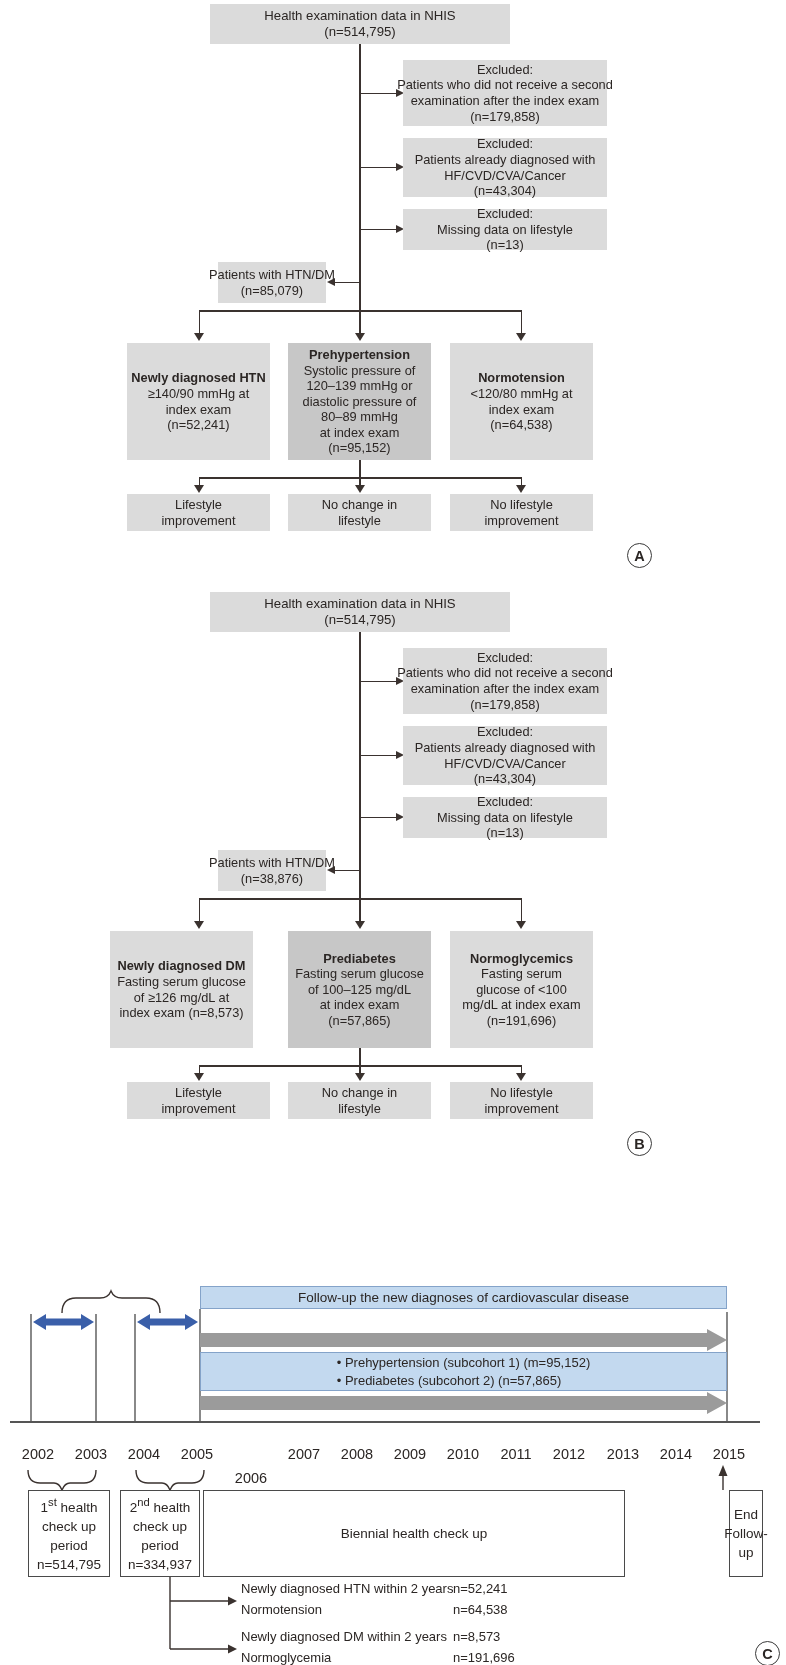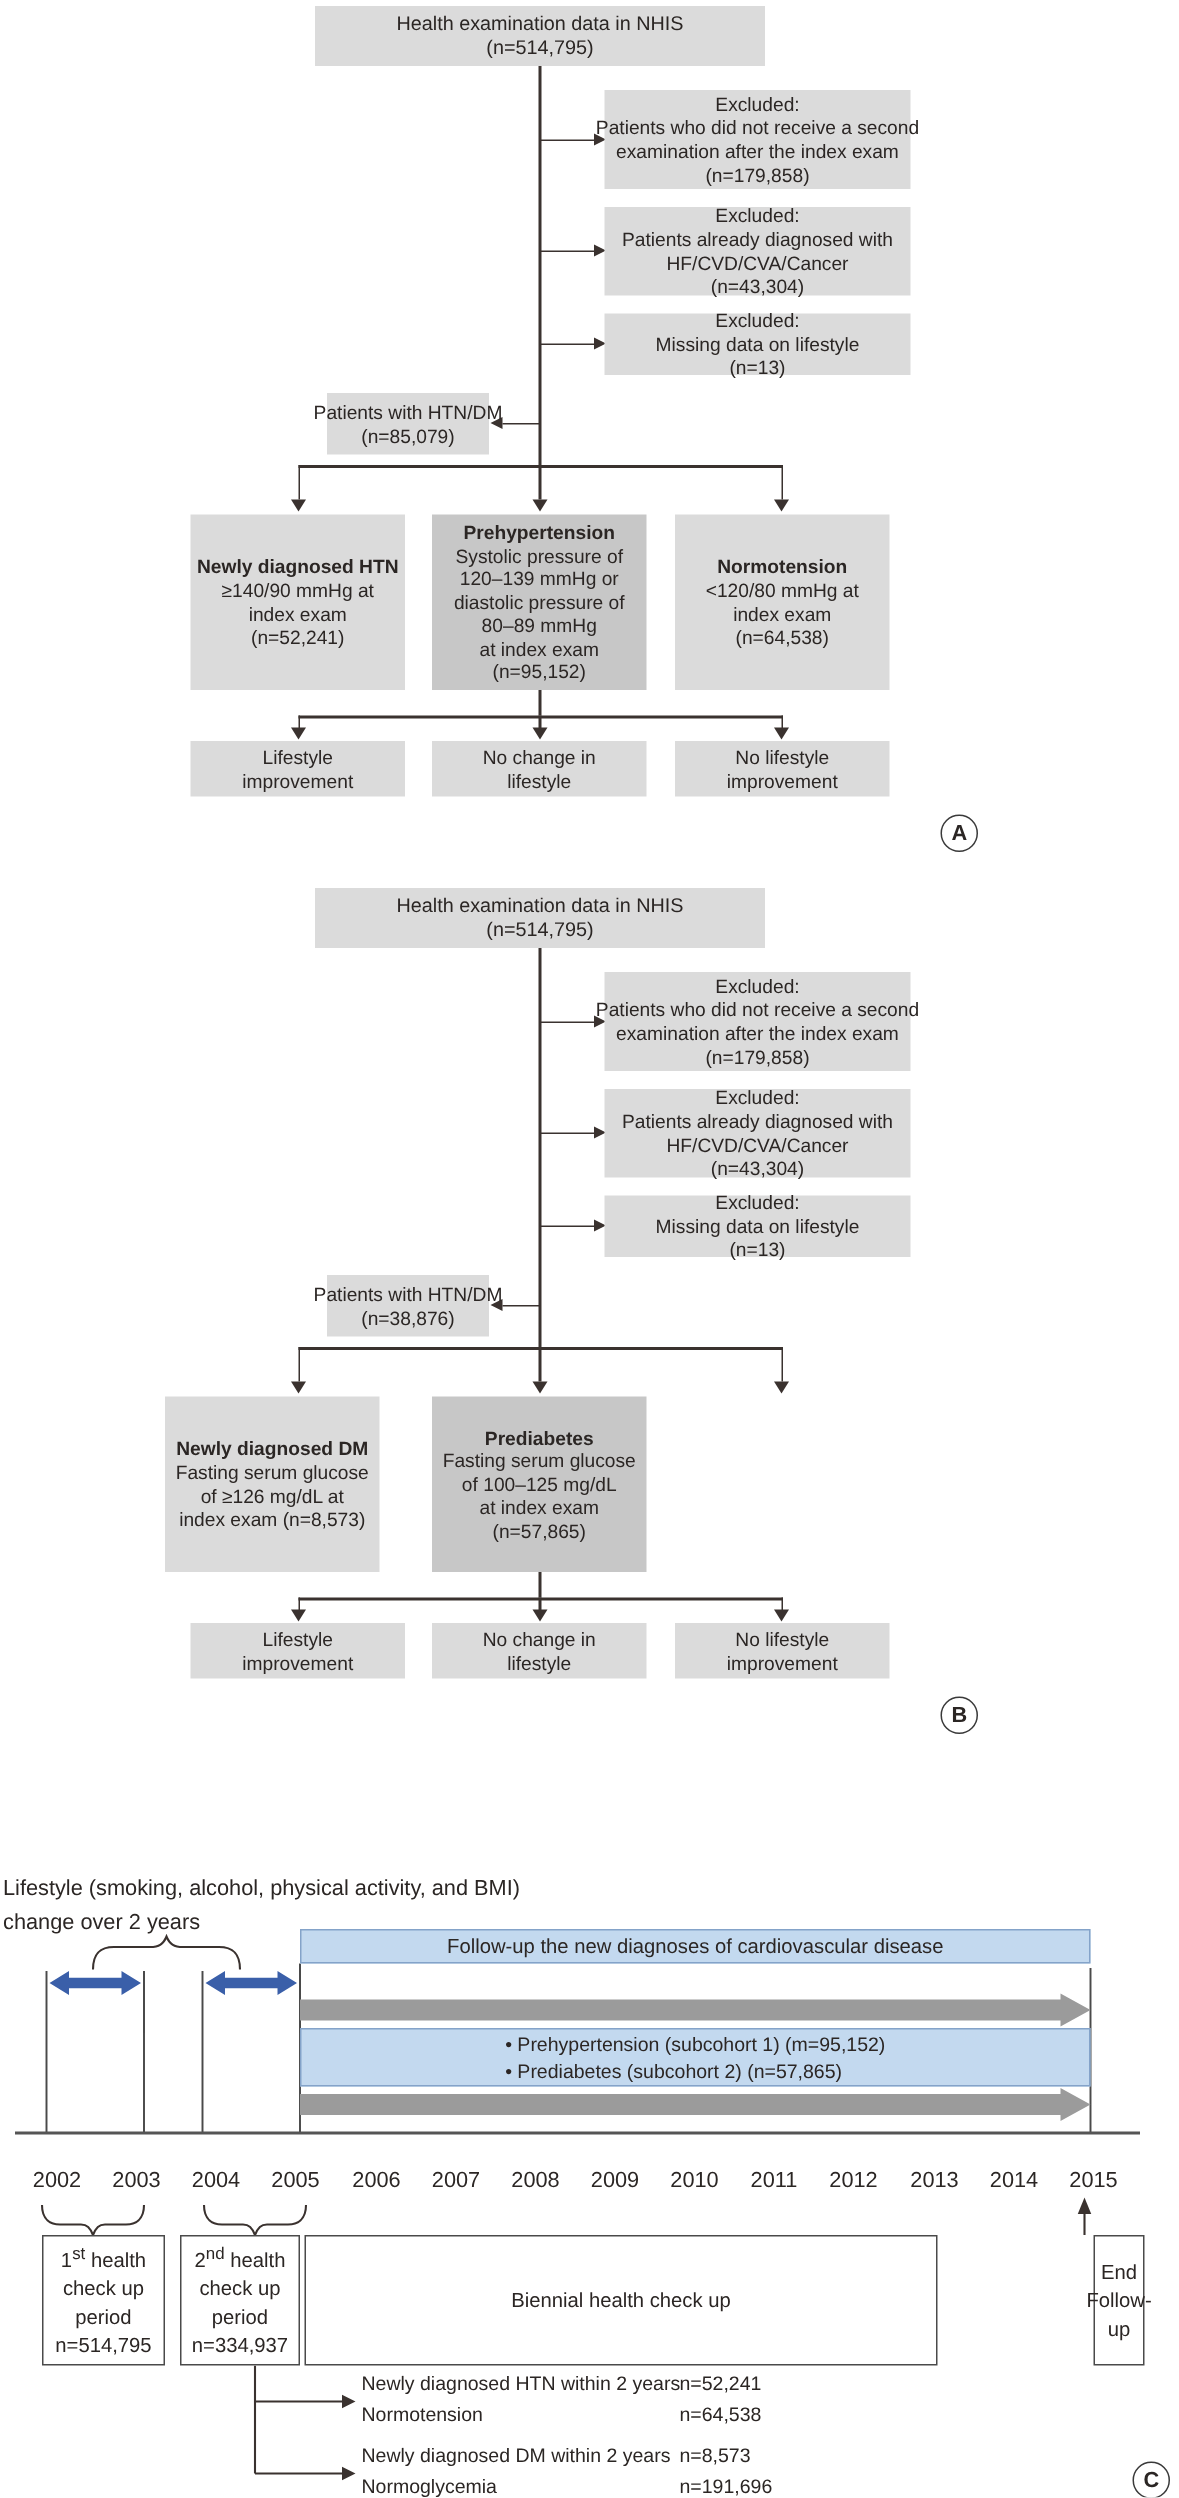--- a/index.html
+++ b/index.html
@@ -169,42 +169,47 @@
 of ≥126 mg/dL at
 index exam (n=8,573)</span>
     </div>
     <div class="gbox dark" style="left:288px;top:343px;width:143px;height:117px;">
       <span class="t">Prediabetes</span>
       <span class="b">Fasting serum glucose
 of 100–125 mg/dL
 at index exam
 (n=57,865)</span>
     </div>
+    <div class="gbox" style="left:450px;top:343px;width:143px;height:117px;">
+      <span class="t">Normoglycemics</span>
+      <span class="b">Fasting serum
+glucose of &lt;100
+mg/dL at index exam
+(n=191,696)</span>
+    </div>
 
     <div class="vline" style="left:359px;top:460px;height:17px;"></div>
     <div class="hline" style="left:199px;top:477px;width:323px;"></div>
     <div class="vline" style="left:198.5px;top:477px;height:9px;"></div>
     <div class="vline" style="left:520.5px;top:477px;height:9px;"></div>
     <div class="vline" style="left:359px;top:477px;height:9px;"></div>
     <div class="ah-down" style="left:194px;top:485px;"></div>
     <div class="ah-down" style="left:354.5px;top:485px;"></div>
     <div class="ah-down" style="left:516px;top:485px;"></div>
 
     <div class="gbox" style="left:127px;top:494px;width:143px;height:37px;">Lifestyle
 improvement</div>
     <div class="gbox" style="left:288px;top:494px;width:143px;height:37px;">No change in
 lifestyle</div>
     <div class="gbox" style="left:450px;top:494px;width:143px;height:37px;">No lifestyle
 improvement</div>
 
     <div class="badge" style="left:627px;top:543px;">B</div>
   </div>
 
-  <div class="note">Lifestyle (smoking, alcohol, physical activity, and BMI)
-change over 2 years</div>
 
   <svg class="layer" width="786" height="425" viewBox="0 1240 786 425">
 
     <path d="M62,1313 C62,1301 68,1298 76,1298 L100,1298 C106,1298 109,1296 111,1291
              C113,1296 116,1298 122,1298 L146,1298 C154,1298 160,1301 160,1313" fill="none" stroke="#3a322f" stroke-width="1.4"></path>
 
     <path d="M31,1314 V1422 M96,1314 V1422 M135,1314 V1422 M200,1309 V1422 M727,1312 V1422" stroke="#4a4a4a" stroke-width="1.3" fill="none"></path>
 
     <polygon points="33,1322 46,1314 46,1318.5 81,1318.5 81,1314 94,1322 81,1330 81,1325.5 46,1325.5 46,1330" fill="#3a5fa9"></polygon>
     <polygon points="137,1322 150,1314 150,1318.5 185,1318.5 185,1314 198,1322 185,1330 185,1325.5 150,1325.5 150,1330" fill="#3a5fa9"></polygon>
@@ -231,21 +236,21 @@
 
   <div class="cohortbox" style="left:200px;top:1352px;width:527px;height:39px;">
     <div class="inner">• Prehypertension (subcohort 1) (m=95,152)
 • Prediabetes (subcohort 2) (n=57,865)</div>
   </div>
 
   <span class="year" style="left:11px;">2002</span>
   <span class="year" style="left:64px;">2003</span>
   <span class="year" style="left:117px;">2004</span>
   <span class="year" style="left:170px;">2005</span>
-  <span class="year" style="left:224px;">2006</span>
+  <span class="year" style="left:224px;margin-top:24px;">2006</span>
   <span class="year" style="left:277px;">2007</span>
   <span class="year" style="left:330px;">2008</span>
   <span class="year" style="left:383px;">2009</span>
   <span class="year" style="left:436px;">2010</span>
   <span class="year" style="left:489px;">2011</span>
   <span class="year" style="left:542px;">2012</span>
   <span class="year" style="left:596px;">2013</span>
   <span class="year" style="left:649px;">2014</span>
   <span class="year" style="left:702px;">2015</span>
 

